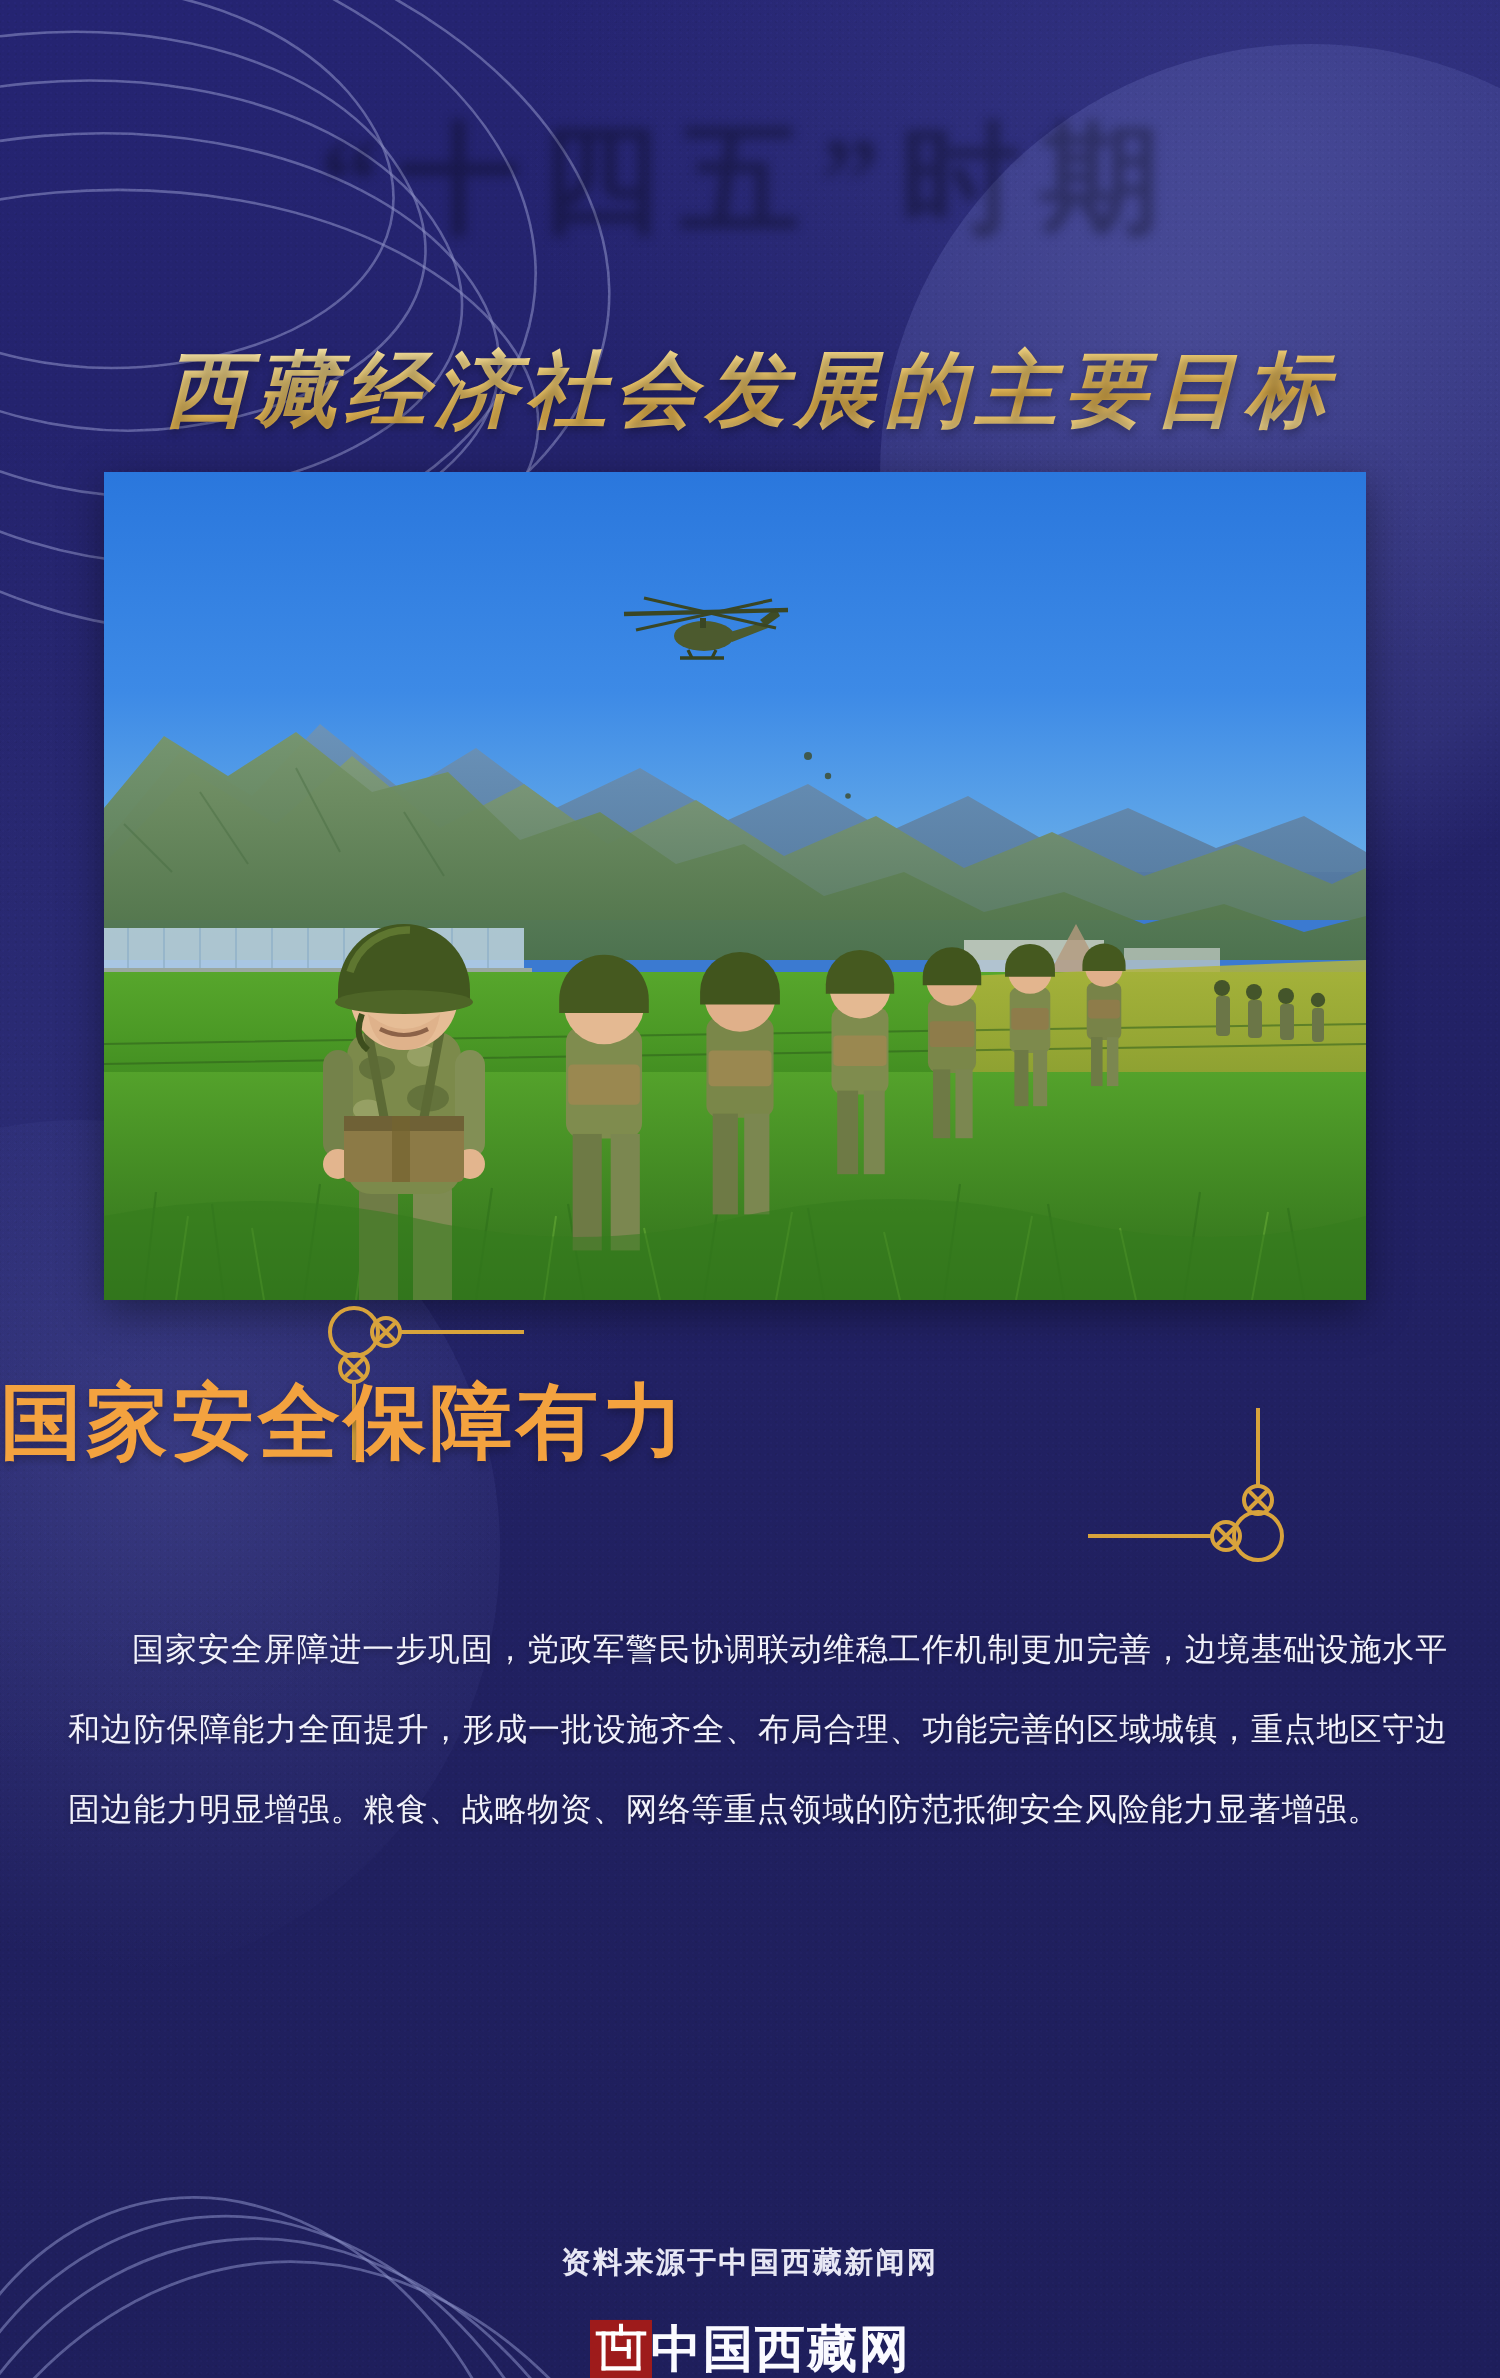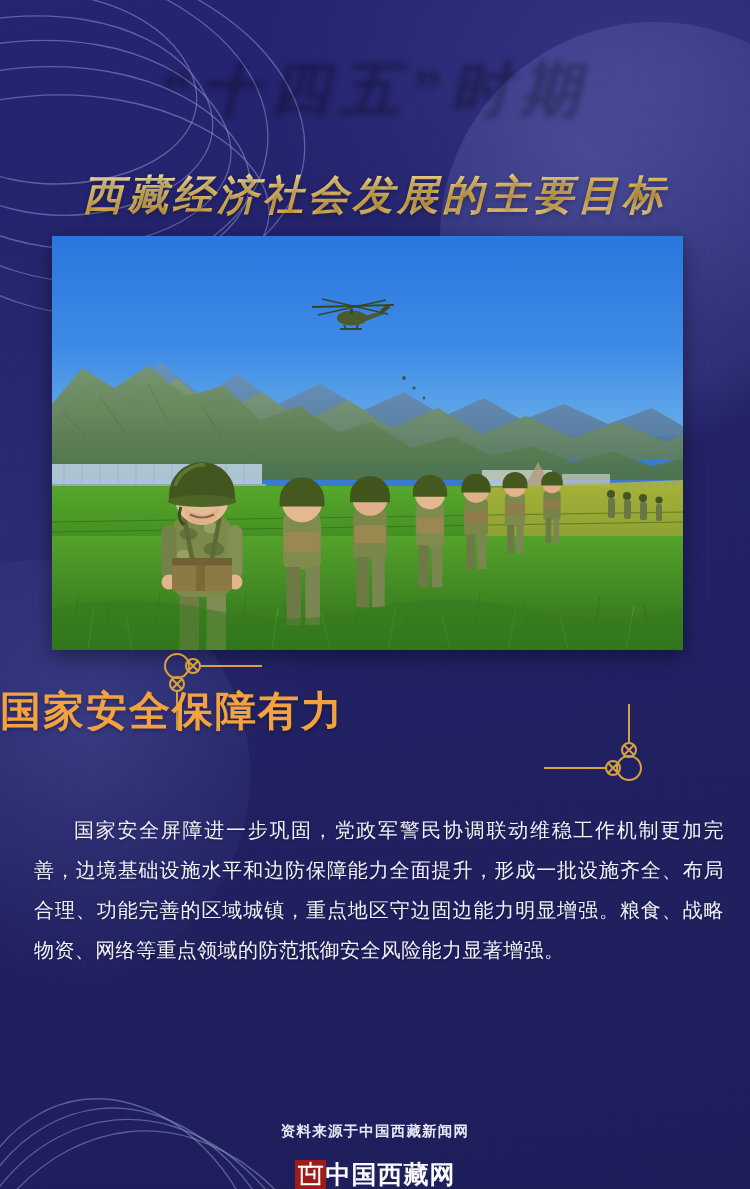--- a/index.html
+++ b/index.html
@@ -32,21 +32,20 @@
   #leftblob{
     left:-170px;top:560px;width:420px;height:430px;border-radius:50%;
     background:radial-gradient(circle at 62% 40%, rgba(110,116,195,.26), rgba(95,100,175,0) 70%);
   }
   svg.deco{overflow:visible;}
   
   #title-main{
     position:absolute;left:0;right:0;top:48px;text-align:center;
     font-family:"Liberation Serif","DejaVu Serif",serif;
     font-size:60px;font-weight:700;letter-spacing:10px;
-    font-style:italic;
     color:#f3cf77;
     background:linear-gradient(178deg,#fdf0bc 2%,#f6d783 26%,#e9b košeg 0%,#e8b751 55%,#f7dc93 78%,#d9a23f 100%);
     -webkit-background-clip:text;background-clip:text;-webkit-text-fill-color:transparent;
     text-shadow:0 2px 6px rgba(0,0,0,.32);
     white-space:nowrap;
   }
   #title-sub{
     position:absolute;left:0;right:0;top:168px;text-align:center;
     font-family:Liberation Sans, sans-serif;
     font-size:41px;font-weight:700;font-style:italic;letter-spacing:4px;
@@ -69,21 +68,21 @@
     font-size:41px;font-weight:700;letter-spacing:2px;
     color:#f3a23f;white-space:nowrap;
     text-shadow:0 2px 4px rgba(0,0,0,.28);
   }
   #orn-tl{left:158px;top:652px;}
   #orn-br{left:538px;top:700px;}
   
   #body-text{
     position:absolute;left:34px;top:790px;width:690px;
     font-family:"Liberation Serif","DejaVu Serif",serif;
-    font-size:20px;line-height:40px;color:#f2f2fb;
+    font-size:16px;line-height:40px;color:#f2f2fb;
     text-align:justify;text-indent:2em;letter-spacing:.4px;
     text-shadow:0 1px 3px rgba(0,0,0,.35);
   }
   
   #footer{position:absolute;left:0;right:0;top:1122px;text-align:center;}
   #source-line{
     font-size:14.5px;color:#e7e7f4;letter-spacing:1.2px;font-weight:600;
   }
   #brand-row{
     margin-top:17px;display:flex;align-items:center;justify-content:center;gap:0;

